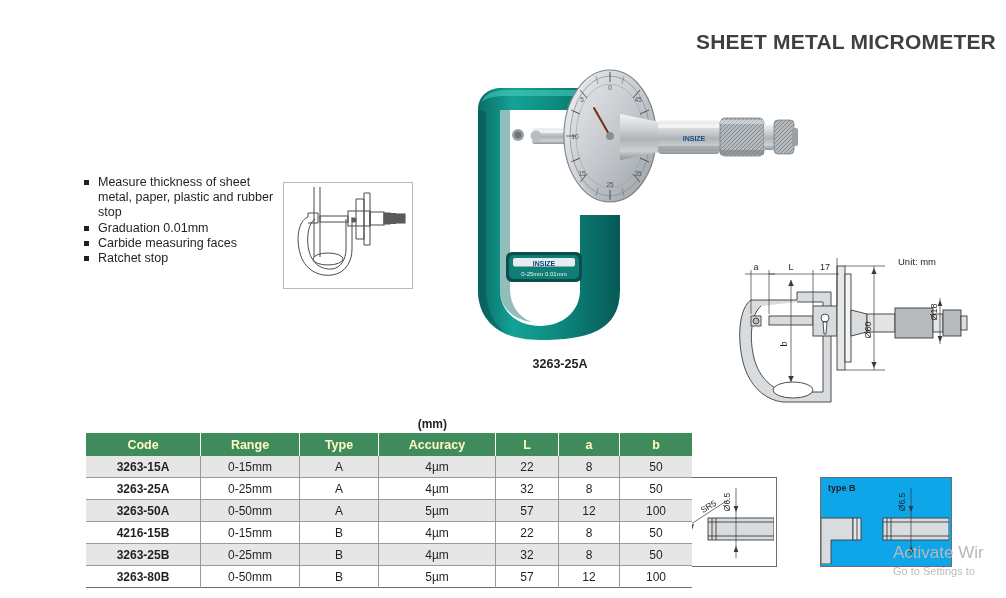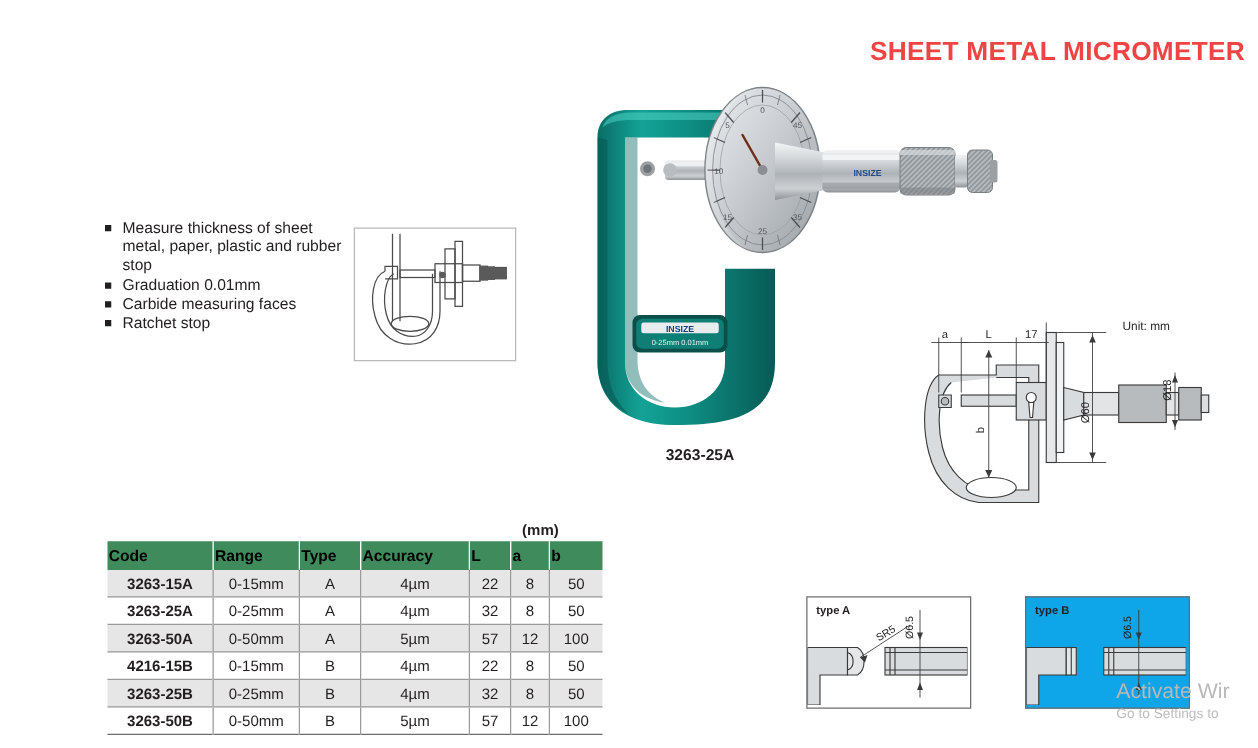--- a/index.html
+++ b/index.html
@@ -9,21 +9,21 @@
     font-family:"Liberation Sans",sans-serif;
     color:#231f20;
   }
   .abs{position:absolute;}
 
   
   #page-title{
     left:640px;top:30px;width:356px;
     text-align:right;
     font-size:21px;font-weight:bold;letter-spacing:.2px;
-    color:#ef4444;
+    color:#404040;
   }
 
   
   #feature-list{left:84px;top:175px;width:190px;}
   #feature-list .feat{
     position:relative;padding-left:14px;
     font-size:12.5px;line-height:15.2px;color:#231f20;
   }
   #feature-list .feat .bullet{
     position:absolute;left:0;top:5px;width:5px;height:5px;background:#231f20;
@@ -59,25 +59,25 @@
   #unit-mm{
     left:447px;top:417px;font-size:12px;font-weight:bold;color:#231f20;
     transform:translateX(-100%);
   }
   #spec-table-wrap{left:86px;top:433px;}
   table#spec-table{
     border-collapse:collapse;
     font-size:12px;
   }
   #spec-table th{
-    background:#3f8b5c;color:#000000;font-weight:bold;
+    background:#3f8b5c;color:#fef9c3;font-weight:bold;
     font-size:12.5px;
-    padding:3px 1px;
+    padding:3px 16px;
     border-right:1px solid #ffffff;
-    text-align:left;
+    text-align:center;
     height:17px;
   }
   #spec-table th:last-child{border-right:none;}
   #spec-table td{
     padding:2px 4px;height:17px;text-align:center;
     border-right:1px solid #9a9a9a;
     color:#231f20;
   }
   #spec-table td:last-child{border-right:none;}
   #spec-table tbody tr:nth-child(odd){background:#e6e6e6;}
@@ -462,21 +462,21 @@
       <tr>
         <td class="code-cell">3263-25B</td>
         <td>0-25mm</td>
         <td>B</td>
         <td>4µm</td>
         <td>32</td>
         <td>8</td>
         <td>50</td>
       </tr>
       <tr>
-        <td class="code-cell">3263-50B</td>
+        <td class="code-cell">3263-80B</td>
         <td>0-50mm</td>
         <td>B</td>
         <td>5µm</td>
         <td>57</td>
         <td>12</td>
         <td>100</td>
       </tr>
     </tbody>
   </table>
 </div>

